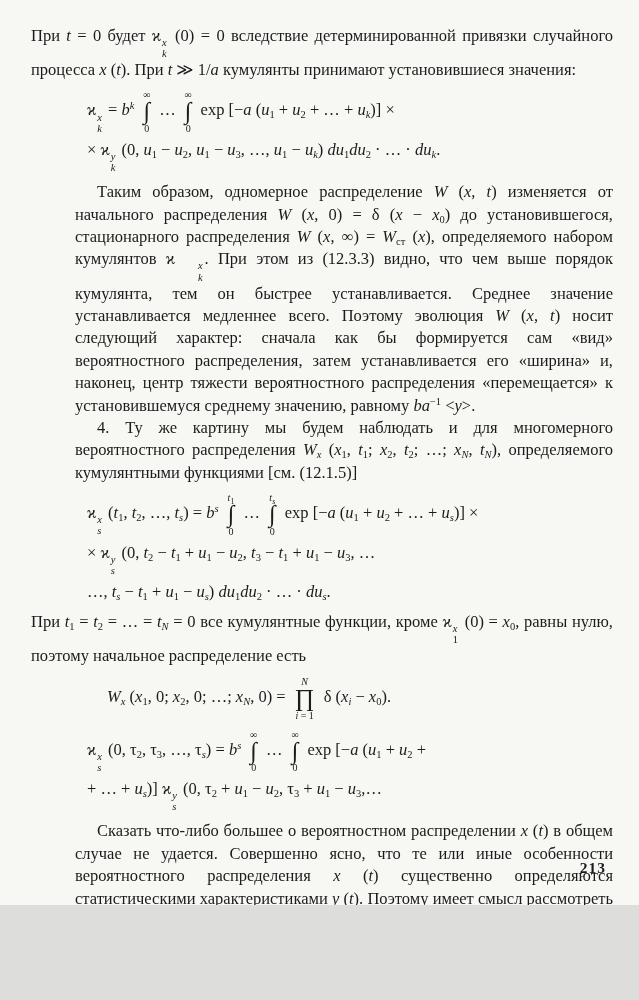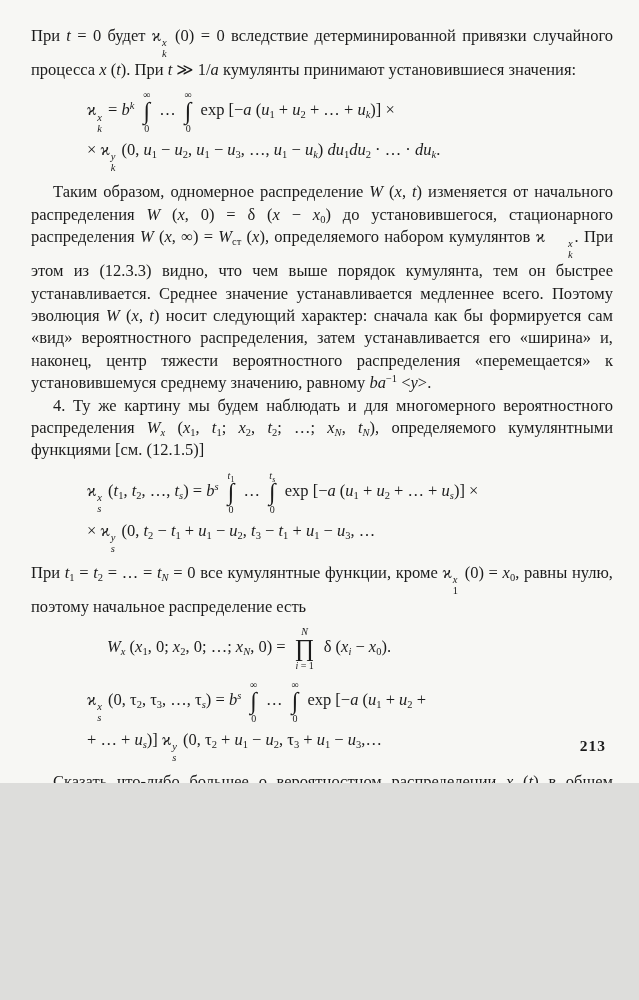--- a/index.html
+++ b/index.html
@@ -1,31 +1,31 @@
 <!DOCTYPE html>
 <html><head>
 <meta charset="utf-8">
 <style>
   html,body { margin:0; padding:0; background:#dddddb; }
   .page {
     position:relative;
-    width:639px; height:783px;
+    width:639px; height:905px;
     margin:0 auto;
     background:#f7f7f4;
     overflow:hidden;
     color:#1b1b1b;
     font-family:"Liberation Serif","DejaVu Serif",serif;
   }
   .content {
     position:absolute; left:31px; right:26px; top:25px;
     font-size:16.5px; line-height:22.4px;
     text-align:justify;
   }
   .para { margin:0; }
-  .para.indent { text-indent:22px; }
+  .para.indent { text-indent:22px;margin-left:44px; }
   .formula {
     margin:8px 0 8px 56px;
     text-align:left;
     white-space:nowrap;
   }
   .formula.centered { margin-left:76px; }
   .f-line { margin:5px 0; }
   sub, sup { font-size:10.5px; line-height:0; }
   sub { vertical-align:-3px; }
   sup { vertical-align:6px; }
@@ -90,20 +90,21 @@
             <span class="lb">0</span>
           </span> … <span class="lim">
             <span class="lt"><i>t</i><sub><i>s</i></sub></span>
             <span class="lop">∫</span>
             <span class="lb">0</span>
           </span> exp [−<i>a</i> (<i>u</i><sub>1</sub> + <i>u</i><sub>2</sub> + … + <i>u</i><sub><i>s</i></sub>)] ×</div>
         <div class="f-line">× ϰ<span class="ss">
             <span class="ssup"><i>y</i></span>
             <span class="ssub"><i>s</i></span>
           </span> (0,  <i>t</i><sub>2</sub> − <i>t</i><sub>1</sub> + <i>u</i><sub>1</sub> − <i>u</i><sub>2</sub>,  <i>t</i><sub>3</sub> − <i>t</i><sub>1</sub> + <i>u</i><sub>1</sub> − <i>u</i><sub>3</sub>, …</div>
+        <div class="f-line">…, <i>t</i><sub><i>s</i></sub> − <i>t</i><sub>1</sub> + <i>u</i><sub>1</sub> − <i>u</i><sub><i>s</i></sub>) <i>du</i><sub>1</sub><i>du</i><sub>2</sub> · … · <i>du</i><sub><i>s</i></sub>.</div>
       </div>
       <p class="para">При <i>t</i><sub>1</sub> = <i>t</i><sub>2</sub> = … = <i>t</i><sub><i>N</i></sub> = 0 все кумулянтные функции, кроме ϰ<span class="ss">
           <span class="ssup"><i>x</i></span>
           <span class="ssub">1</span>
         </span> (0) = <i>x</i><sub>0</sub>, равны нулю, поэтому начальное распределение есть</p>
       <div class="formula centered">
         <div class="f-line"><i>W</i><sub><i>x</i></sub> (<i>x</i><sub>1</sub>, 0;  <i>x</i><sub>2</sub>, 0;  …;  <i>x</i><sub><i>N</i></sub>, 0) = <span class="lim">
             <span class="lt"><i>N</i></span>
             <span class="lop">∏</span>
             <span class="lb"><i>i</i> = 1</span>

